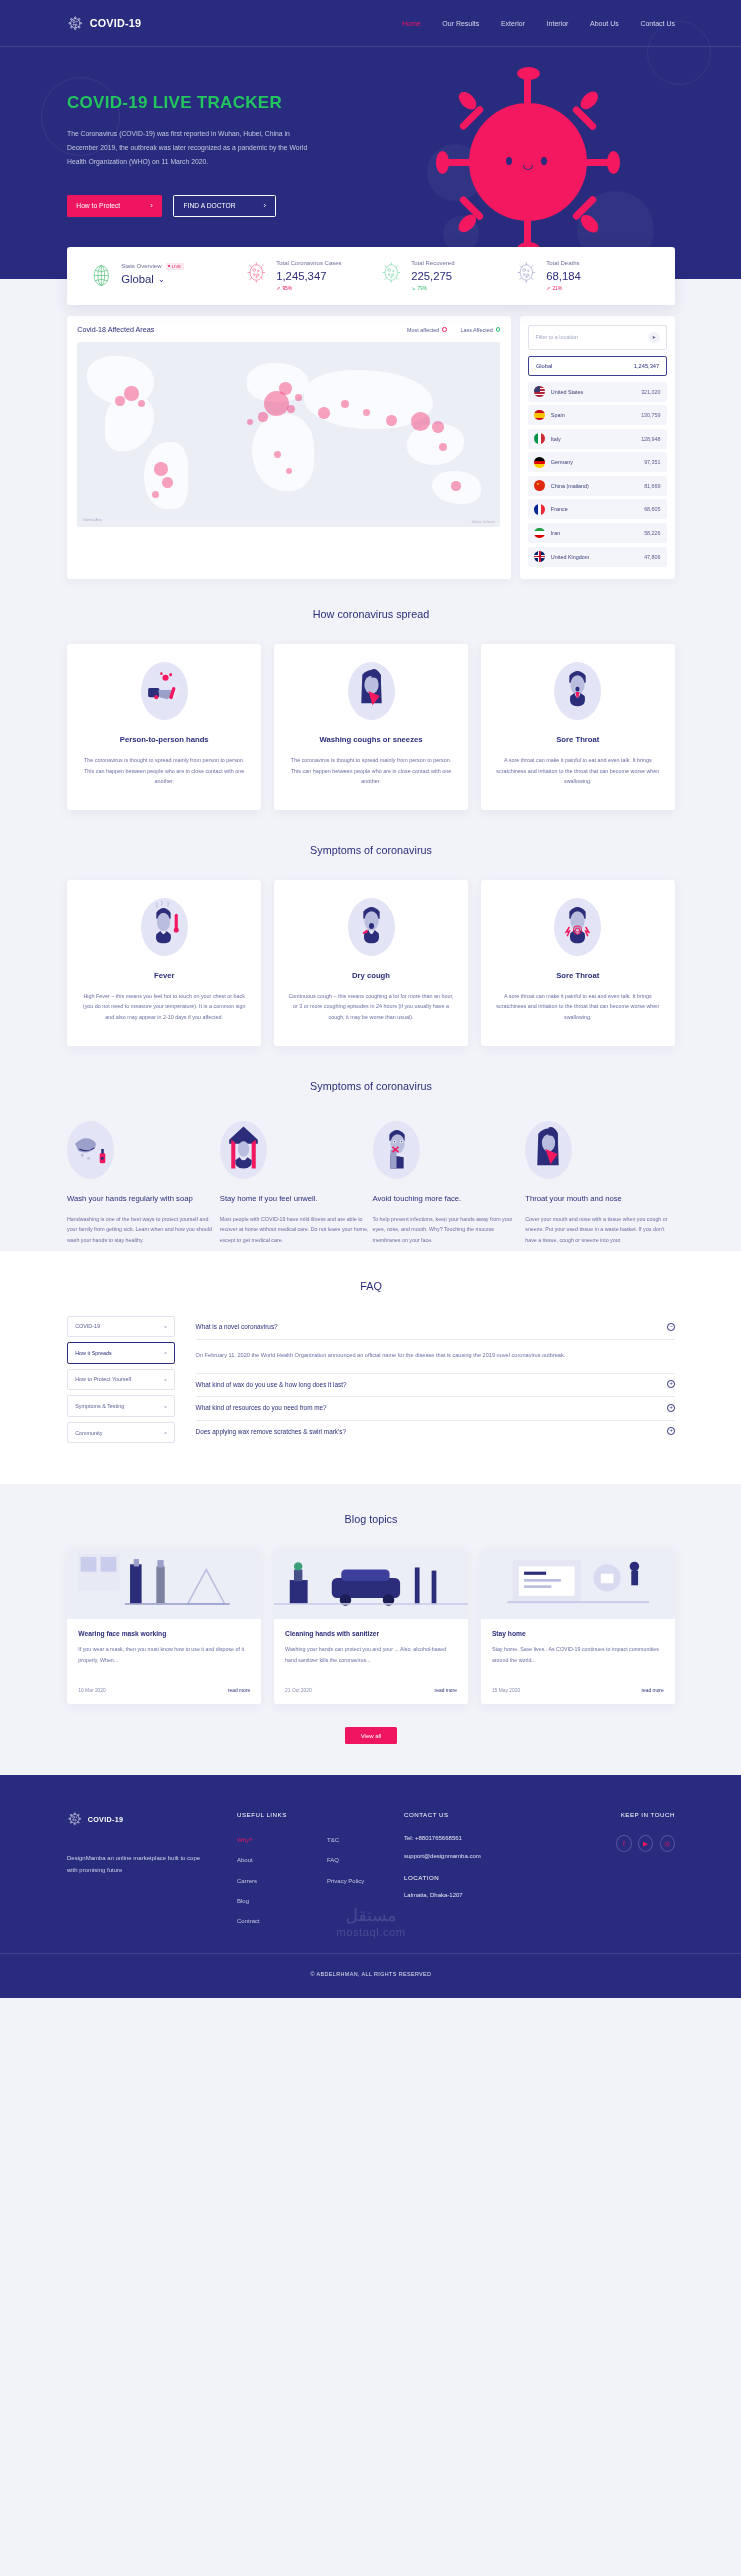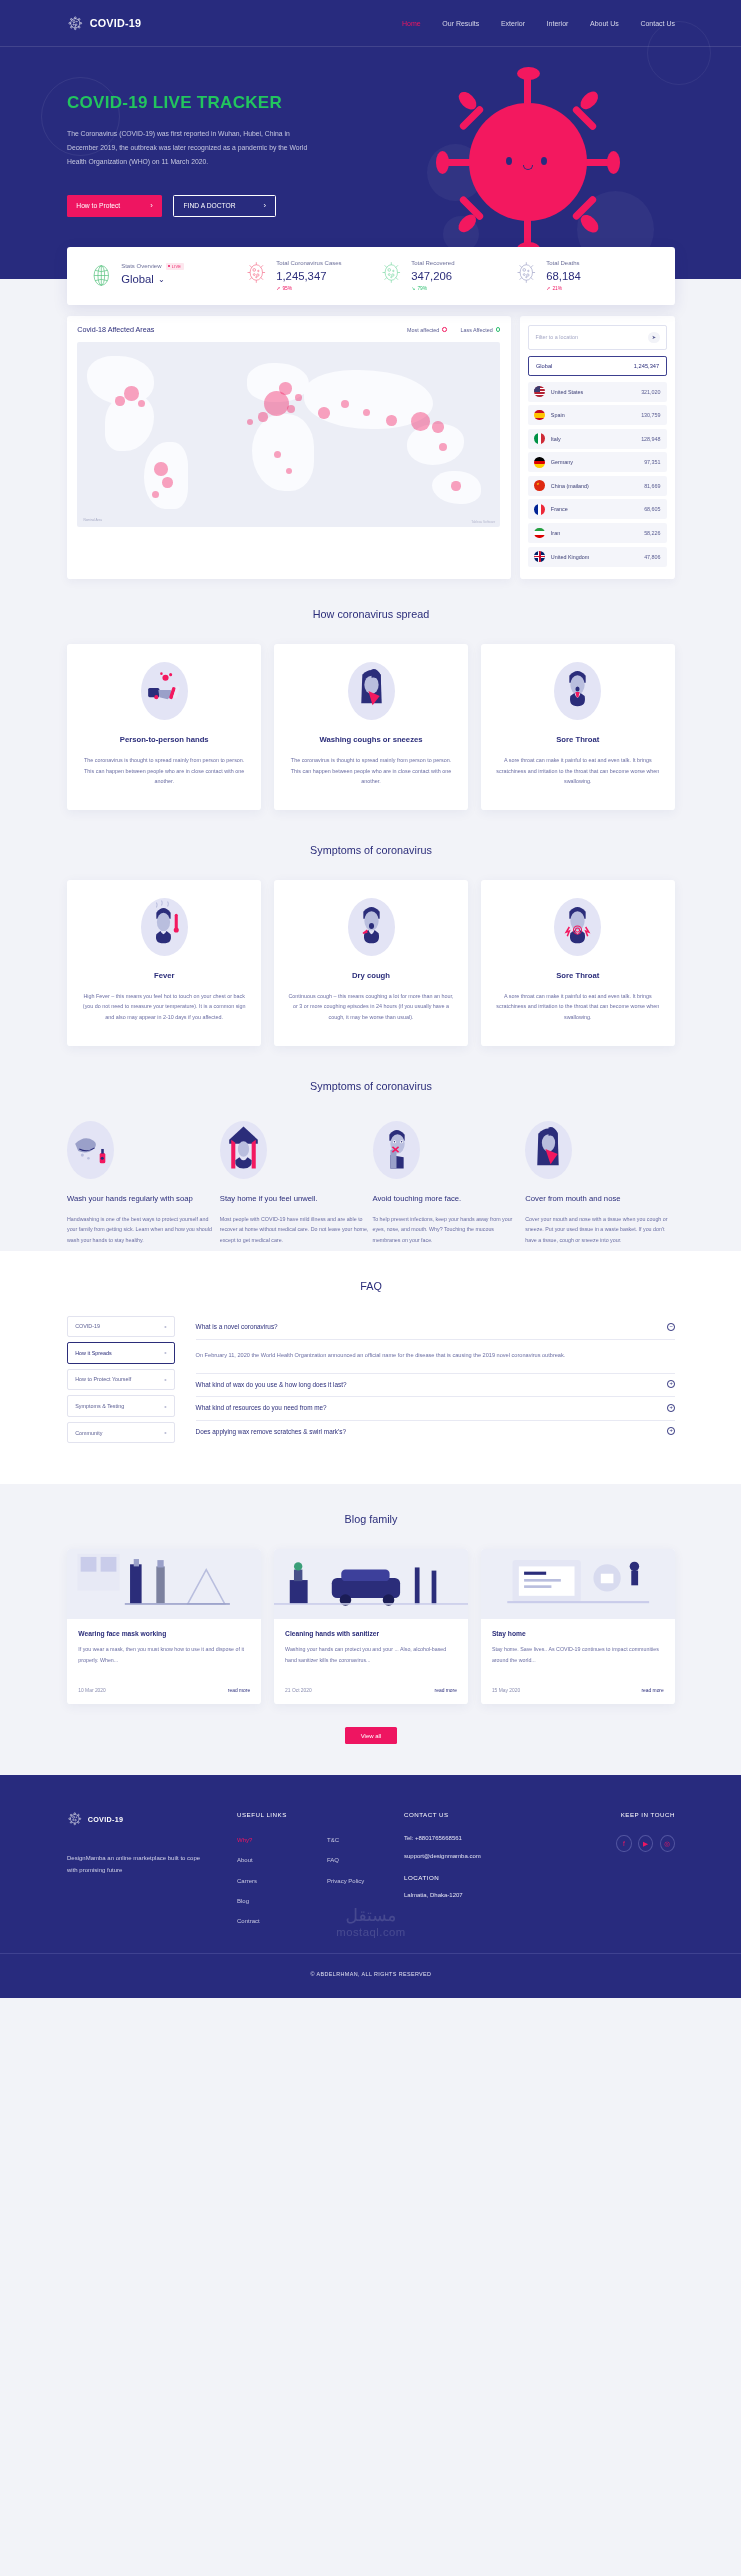--- a/index.html
+++ b/index.html
@@ -328,21 +328,21 @@
               <line x1="29" y1="14" x2="33" y2="10"></line>
           <line x1="11" y1="34" x2="7" y2="38"></line>
               <line x1="29" y1="34" x2="33" y2="38"></line>
             </g>
           </svg>
       </div>
       <div>
         <div class="stat-label">
             <span>Total Recovered</span>
           </div>
-        <div class="stat-value">347,206</div>
+        <div class="stat-value">225,275</div>
         <div class="stat-trend trend-down">
           <span>↘</span>
           <span>79%</span>
         </div>
       </div>
     </div>
 
     <div class="stat">
       <div class="stat-ico">
         <svg width="20.6" height="25" viewBox="0 0 40 48">
@@ -645,21 +645,21 @@
       </div>
       <div class="col4">
         <div class="ill-circle">
           <svg width="47" height="58" viewBox="0 0 92 112">
             <path d="M26 24 Q46 4 64 24 L66 86 L24 86 Z" fill="#2b2d7a"></path>
             <ellipse cx="46" cy="42" rx="13" ry="17" fill="#b9bede"></ellipse>
             <path d="M46 28 Q62 24 64 48 L64 22 Q56 8 46 12 Z" fill="#2b2d7a"></path>
             <path d="M40 54 L64 64 L50 84 Z" fill="#f3185f"></path>
           </svg>
         </div>
-        <h4>Cover from mouth and nose</h4>
+        <h4>Throat your mouth and nose</h4>
         <p>Cover your mouth and nose with a tissue when you cough or sneeze. Put your used tissue in a waste basket. If you don't have a tissue, cough or sneeze into your.</p>
       </div>
     </div>
   </div>
 </section>
 
 <section class="faq-wrapper">
   <div class="wrap">
     <h2 class="sec-title">FAQ</h2>
     <div class="faq-body">
@@ -708,21 +708,21 @@
           <span>Does applying wax remove scratches &amp; swirl mark's?</span>
           <span class="faq-icon">+</span>
         </div>
       </div>
     </div>
   </div>
 </section>
 
 <section class="blog-section">
   <div class="wrap">
-    <h2 class="sec-title">Blog family</h2>
+    <h2 class="sec-title">Blog topics</h2>
     <div class="cards3">
       <article class="blog-card">
         <div class="blog-thumb">
           <svg width="100%" height="70" viewBox="0 0 370 135" preserveAspectRatio="xMidYMid slice">
             <rect x="20" y="10" width="80" height="70" fill="#e7e9f5"></rect>
             <rect x="26" y="16" width="30" height="28" fill="#c9ccea"></rect>
               <rect x="64" y="16" width="30" height="28" fill="#c9ccea"></rect>
             <rect x="120" y="30" width="22" height="75" fill="#2b2d7a"></rect>
             <rect x="127" y="20" width="10" height="14" fill="#9aa0c9"></rect>
             <rect x="170" y="34" width="16" height="70" fill="#7c819f"></rect>

